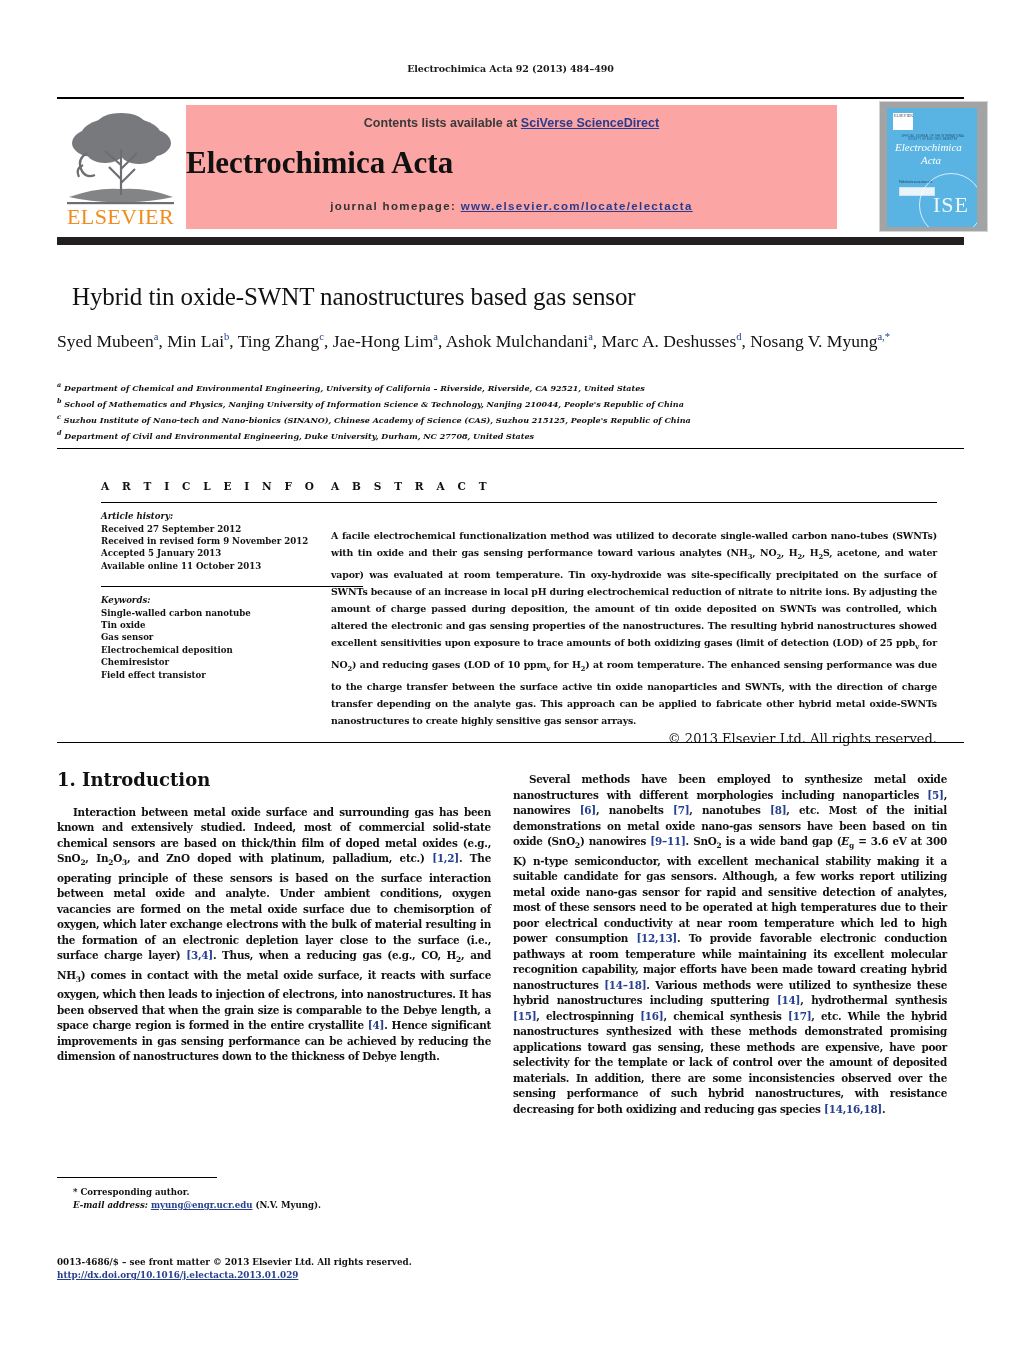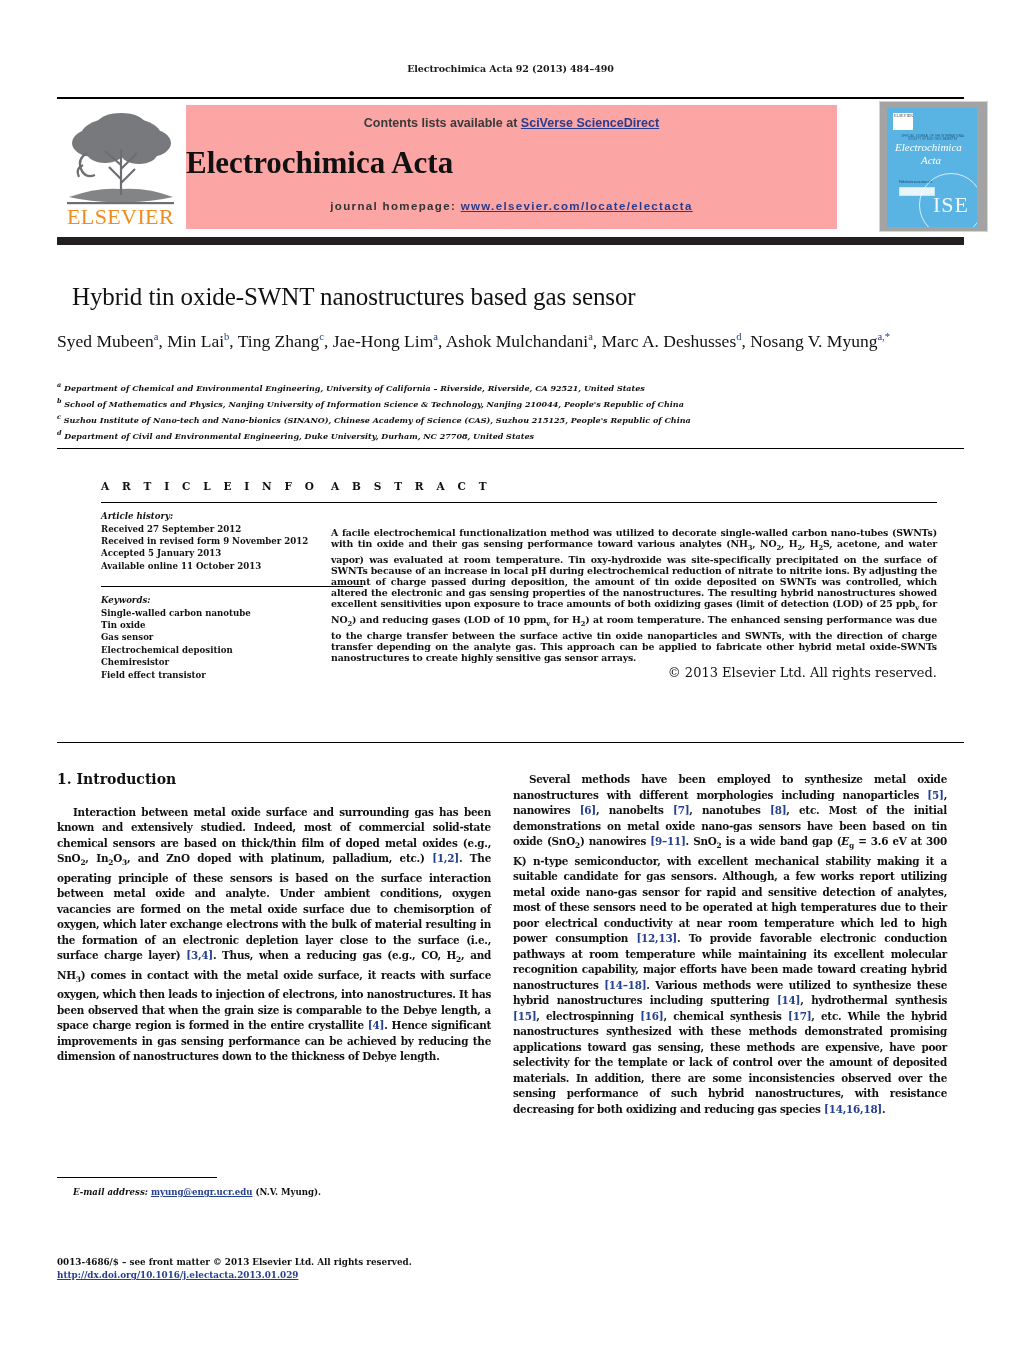--- a/index.html
+++ b/index.html
@@ -252,21 +252,21 @@
   }
   .abs-rule {
     width: 606px; height: 1.1px;
     background: #000;
     margin: 10px 0 8px 0;
   }
   .abs-body {
     font-family: "DejaVu Serif", serif;
     font-weight: bold;
     font-size: 9.4px;
-    line-height: 11px;
+    line-height: 17px;
     text-align: justify;
     color: #111;
     letter-spacing: -0.15px;
     margin-top: 24px;
   }
   .abs-copy {
     font-family: "DejaVu Serif", serif;
     font-weight: normal;
     font-size: 13px;
     text-align: right;
@@ -291,21 +291,21 @@
     line-height: 15.5px;
     text-align: justify;
     color: #111;
     letter-spacing: -0.25px;
   }
   .col.left  { left: 57px; }
   .col.right { left: 513px; }
   .h2 {
     font-family: "DejaVu Serif", serif;
     font-weight: bold;
-    font-size: 14px;
+    font-size: 18px;
     letter-spacing: 0px;
     margin: 0 0 17px 0;
   }
   .col p { margin: 0; text-indent: 16px; }
   .ref { color: #25408f; }
 
   
   .foot-rule {
     position: absolute;
     left: 57px; top: 1177px;
@@ -448,20 +448,21 @@
     <div class="h2">1.  Introduction</div>
     <p>Interaction between metal oxide surface and surrounding gas has been known and extensively studied. Indeed, most of commercial solid-state chemical sensors are based on thick/thin film of doped metal oxides (e.g., SnO<sub>2</sub>, In<sub>2</sub>O<sub>3</sub>, and ZnO doped with platinum, palladium, etc.) <span class="ref">[1,2]</span>. The operating principle of these sensors is based on the surface interaction between metal oxide and analyte. Under ambient conditions, oxygen vacancies are formed on the metal oxide surface due to chemisorption of oxygen, which later exchange electrons with the bulk of material resulting in the formation of an electronic depletion layer close to the surface (i.e., surface charge layer) <span class="ref">[3,4]</span>. Thus, when a reducing gas (e.g., CO, H<sub>2</sub>, and NH<sub>3</sub>) comes in contact with the metal oxide surface, it reacts with surface oxygen, which then leads to injection of electrons, into nanostructures. It has been observed that when the grain size is comparable to the Debye length, a space charge region is formed in the entire crystallite <span class="ref">[4]</span>. Hence significant improvements in gas sensing performance can be achieved by reducing the dimension of nanostructures down to the thickness of Debye length.</p>
   </div>
 
   <div class="col right">
     <p>Several methods have been employed to synthesize metal oxide nanostructures with different morphologies including nanoparticles <span class="ref">[5]</span>, nanowires <span class="ref">[6]</span>, nanobelts <span class="ref">[7]</span>, nanotubes <span class="ref">[8]</span>, etc. Most of the initial demonstrations on metal oxide nano-gas sensors have been based on tin oxide (SnO<sub>2</sub>) nanowires <span class="ref">[9–11]</span>. SnO<sub>2</sub> is a wide band gap (<i>E</i><sub>g</sub> = 3.6 eV at 300 K) n-type semiconductor, with excellent mechanical stability making it a suitable candidate for gas sensors. Although, a few works report utilizing metal oxide nano-gas sensor for rapid and sensitive detection of analytes, most of these sensors need to be operated at high temperatures due to their poor electrical conductivity at near room temperature which led to high power consumption <span class="ref">[12,13]</span>. To provide favorable electronic conduction pathways at room temperature while maintaining its excellent molecular recognition capability, major efforts have been made toward creating hybrid nanostructures <span class="ref">[14–18]</span>. Various methods were utilized to synthesize these hybrid nanostructures including sputtering <span class="ref">[14]</span>, hydrothermal synthesis <span class="ref">[15]</span>, electrospinning <span class="ref">[16]</span>, chemical synthesis <span class="ref">[17]</span>, etc. While the hybrid nanostructures synthesized with these methods demonstrated promising applications toward gas sensing, these methods are expensive, have poor selectivity for the template or lack of control over the amount of deposited materials. In addition, there are some inconsistencies observed over the sensing performance of such hybrid nanostructures, with resistance decreasing for both oxidizing and reducing gas species <span class="ref">[14,16,18]</span>.</p>
   </div>
 
   <div class="foot-rule"></div>
   <div class="footnote">
+    <div class="indent">* Corresponding author.</div>
     <div class="indent">
       <span class="em">E-mail address:</span>
       <a class="mail" href="#">myung@engr.ucr.edu</a>
       <span>(N.V. Myung).</span>
     </div>
   </div>
 
   <div class="imprint">
     <div>0013-4686/$ – see front matter © 2013 Elsevier Ltd. All rights reserved.</div>
     <a class="doi" href="#">http://dx.doi.org/10.1016/j.electacta.2013.01.029</a>

